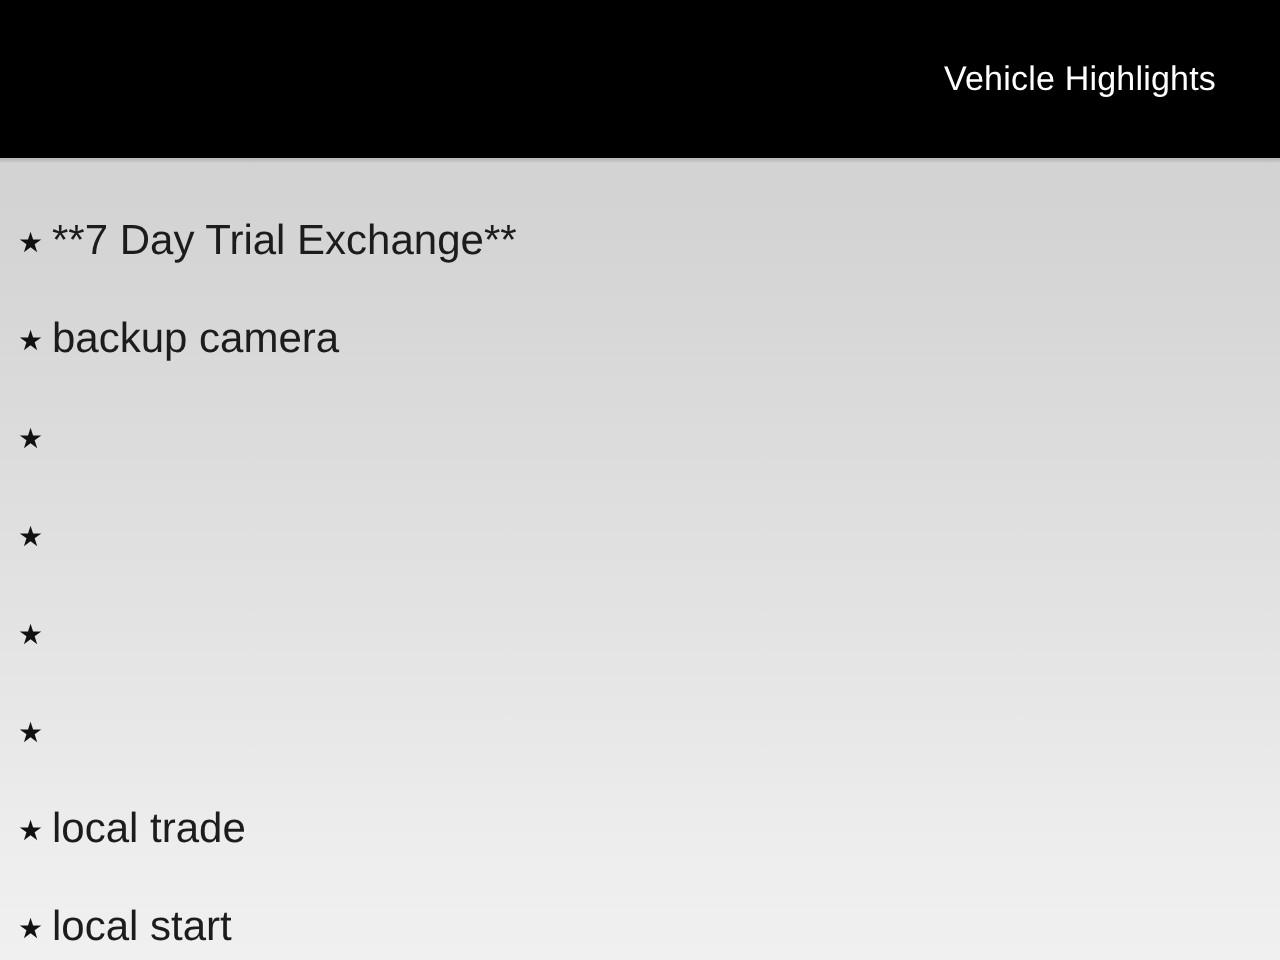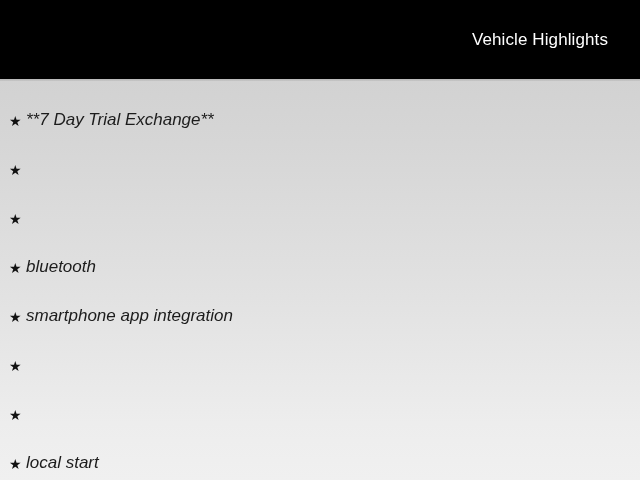--- a/index.html
+++ b/index.html
@@ -63,61 +63,60 @@
     flex: 0 0 auto;
     width: 17px;
     color: #111111;
     font-size: 14px;
     line-height: 1;
     text-align: left;
     user-select: none;
   }
   .highlight-label {
     color: #1c1c1c;
-    font-size: 17px;
+    font-size: 21px;
     line-height: 1.2;
     white-space: nowrap;
-    font-style: italic;
   }
 </style>
 </head>
 <body>
 
 <div class="page">
 
   <div class="header-bar">
     <div class="header-title">Vehicle Highlights</div>
   </div>
 
   <div class="header-divider"></div>
 
   <ul class="highlights-list">
     <li class="highlight-item">
       <span class="star-icon">★</span>
       <span class="highlight-label">**7 Day Trial Exchange**</span>
     </li>
     <li class="highlight-item">
       <span class="star-icon">★</span>
+      <span class="highlight-label">backup camera</span>
     </li>
     <li class="highlight-item">
       <span class="star-icon">★</span>
     </li>
     <li class="highlight-item">
       <span class="star-icon">★</span>
-      <span class="highlight-label">bluetooth</span>
-    </li>
-    <li class="highlight-item">
-      <span class="star-icon">★</span>
-      <span class="highlight-label">smartphone app integration</span>
     </li>
     <li class="highlight-item">
       <span class="star-icon">★</span>
     </li>
     <li class="highlight-item">
       <span class="star-icon">★</span>
+    </li>
+    <li class="highlight-item">
+      <span class="star-icon">★</span>
+      <span class="highlight-label">local trade</span>
     </li>
     <li class="highlight-item">
       <span class="star-icon">★</span>
       <span class="highlight-label">local start</span>
     </li>
   </ul>
 
 </div>
 
 </body></html>

